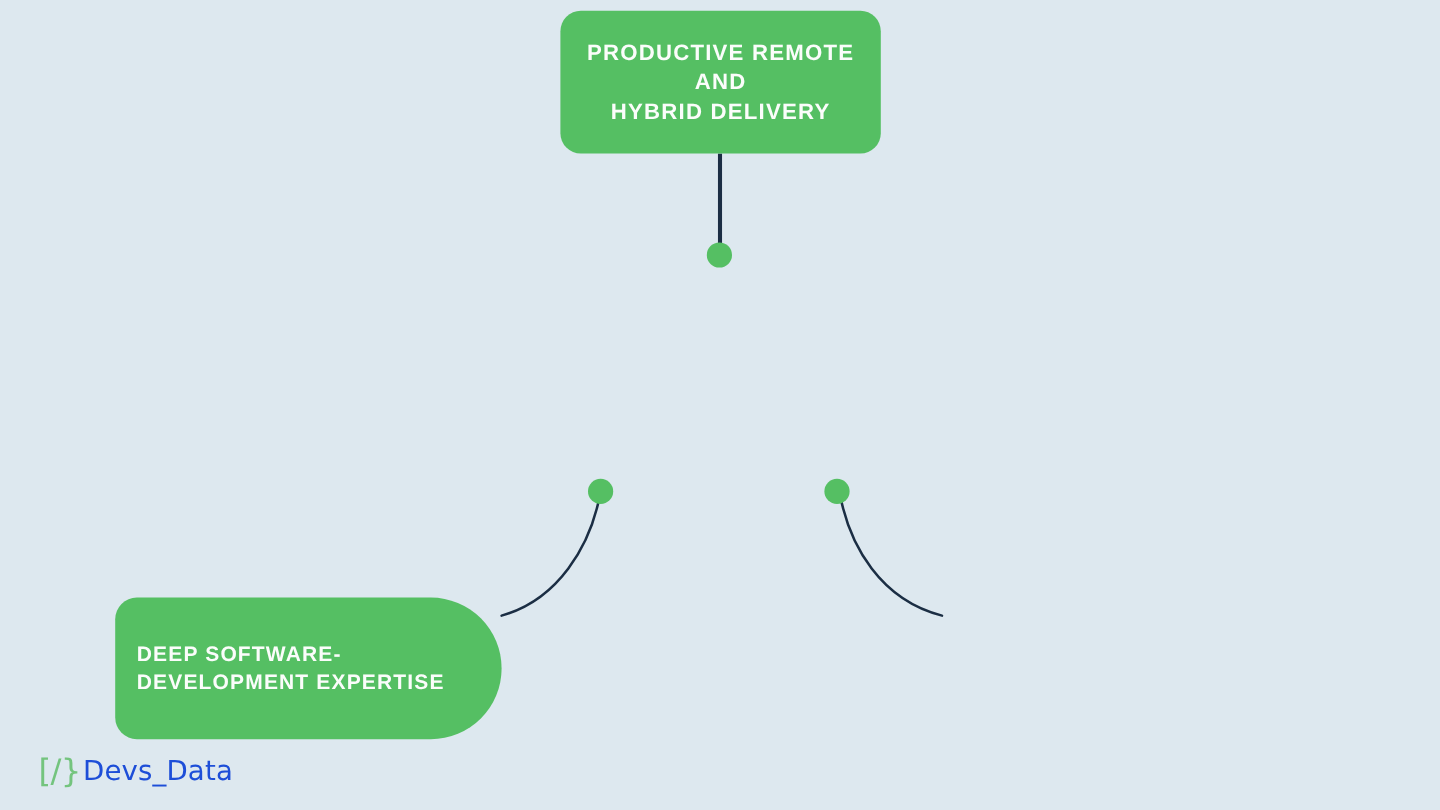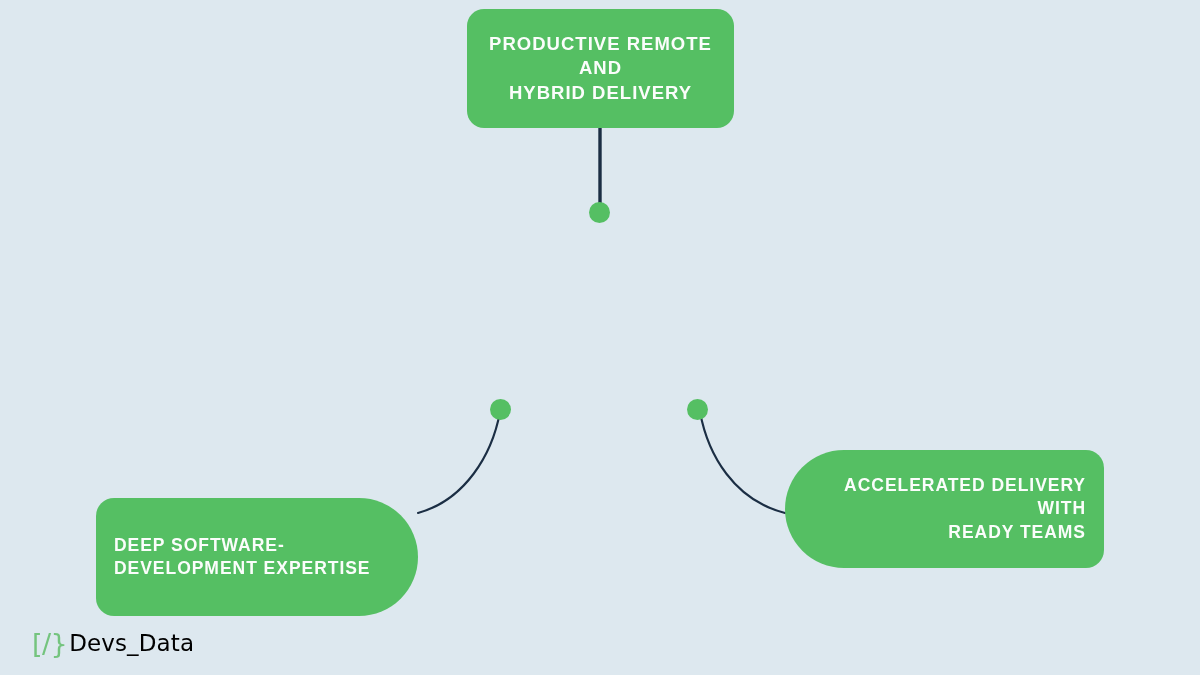--- a/index.html
+++ b/index.html
@@ -139,21 +139,21 @@
     font-family: "DejaVu Sans", sans-serif;
     font-size: 27px;
     line-height: 1;
     color: #74c47e;
     letter-spacing: -0.02em;
   }
   #logo .logo-text {
     font-family: "DejaVu Sans", sans-serif;
     font-size: 23px;
     line-height: 1;
-    color: #000000;
+    color: #1d4ed8;
     letter-spacing: 0.005em;
   }
 </style>
 </head>
 <body>
 
 <div id="canvas">
 
   <svg id="connectors" viewBox="0 0 1200 675" width="1200" height="675" aria-hidden="true">
     <line x1="600" y1="128" x2="600" y2="212" stroke="#1b2e44" stroke-width="3.4" stroke-linecap="butt"></line>
@@ -164,24 +164,20 @@
   <div class="node-box" id="box-top">
     <span class="box-label">PRODUCTIVE REMOTE AND
 HYBRID DELIVERY</span>
   </div>
 
   <div class="node-box" id="box-left">
     <span class="box-label">DEEP SOFTWARE-
 DEVELOPMENT EXPERTISE</span>
   </div>
 
-  <div class="node-box" id="box-right">
-    <span class="box-label">ACCELERATED DELIVERY WITH
-READY TEAMS</span>
-  </div>
 
 
   <div class="node-dot" id="dot-top"></div>
   <div class="node-dot" id="dot-left"></div>
   <div class="node-dot" id="dot-right"></div>
 
   <div id="logo">
     <span class="logo-mark">[/}</span>
     <span class="logo-text">Devs_Data</span>
   </div>

